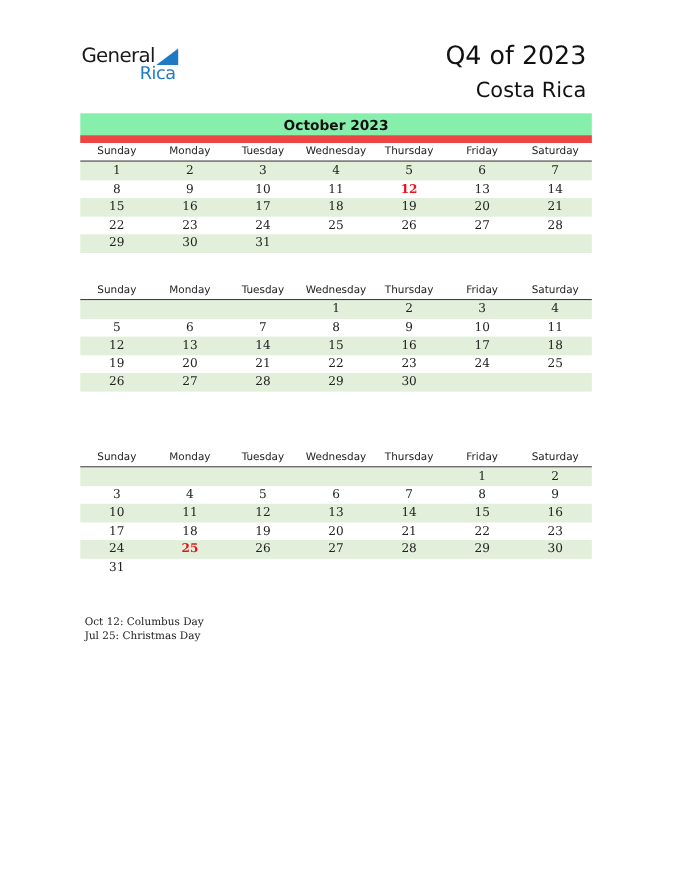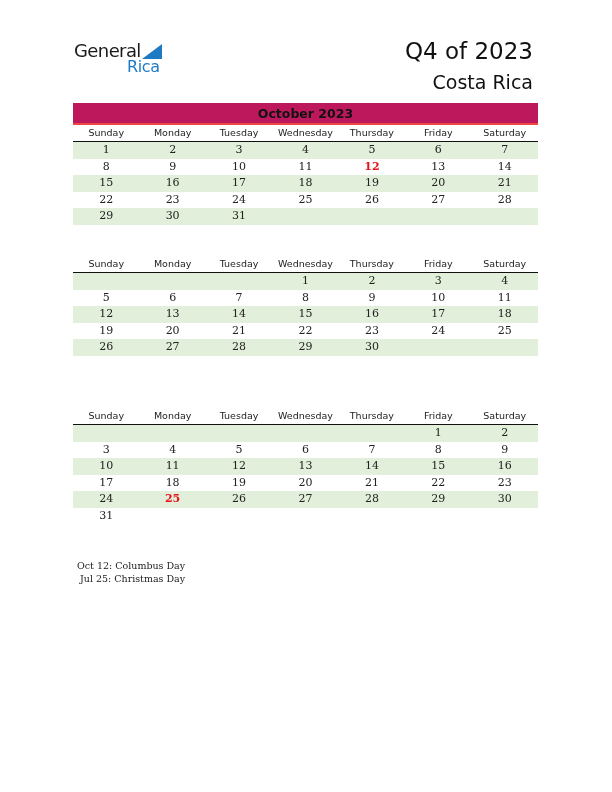--- a/index.html
+++ b/index.html
@@ -7,29 +7,29 @@
 
   .logo { position: absolute; left: 74px; top: 40px; width: 100px; height: 40px; }
   .logo-general { position: absolute; left: 0; top: 0; font-family: "DejaVu Sans", sans-serif; font-size: 18px; color: #1a1a1a; letter-spacing: -0.6px; }
   .logo-blue { position: absolute; left: 53px; top: 17px; font-family: "DejaVu Sans", sans-serif; font-size: 16px; color: #1f7ac4; letter-spacing: -0.4px; }
   .logo-tri { position: absolute; left: 68px; top: 4px; width: 0; height: 0; border-left: 0 solid transparent; border-right: 20px solid transparent; border-bottom: 15px solid #1f7ac4; transform: scaleX(-1); }
 
   .title { position: absolute; right: 79px; top: 38px; font-size: 23px; color: #111; text-align: center; }
   .subtitle { position: absolute; right: 79px; top: 71px; font-size: 19px; color: #111; }
 
   .month { position: absolute; left: 73px; width: 465px; }
-  .month-header { height: 20px; background: #be185d; text-align: center; font-weight: bold; font-size: 12.5px; line-height: 21px; color: #111; border-bottom: 2px solid #ef4444; }
-  .dow-row { display: flex; height: 16px; border-bottom: 1.5px solid #111; justify-content: center; }
+  .month-header { height: 20px; background: #86efac; text-align: center; font-weight: bold; font-size: 12.5px; line-height: 21px; color: #111; border-bottom: 7px solid #ef4444; }
+  .dow-row { display: flex; height: 16px; border-bottom: 1.5px solid #111; }
   .dow { flex: 1; text-align: center; font-size: 9.5px; line-height: 16px; color: #222; }
   .week { display: flex; height: 16.5px; }
   .week.shade { background: #e2efda; }
   .day { flex: 1; text-align: center; font-family: "DejaVu Serif", serif; font-size: 11px; line-height: 16.5px; color: #222; }
   .day.holiday { color: #e8131a; font-weight: bold; }
 
-  .notes { position: absolute; left: 77px; top: 559px; font-family: "DejaVu Serif", serif; font-size: 9.5px; line-height: 13px; color: #222; text-align: right; }
+  .notes { position: absolute; left: 77px; top: 559px; font-family: "DejaVu Serif", serif; font-size: 9.5px; line-height: 13px; color: #222; }
 </style>
 </head>
 <body>
 
 <div class="logo">
   <span class="logo-general">General</span>
   <span class="logo-tri"></span>
   <span class="logo-blue">Rica</span>
 </div>
 

